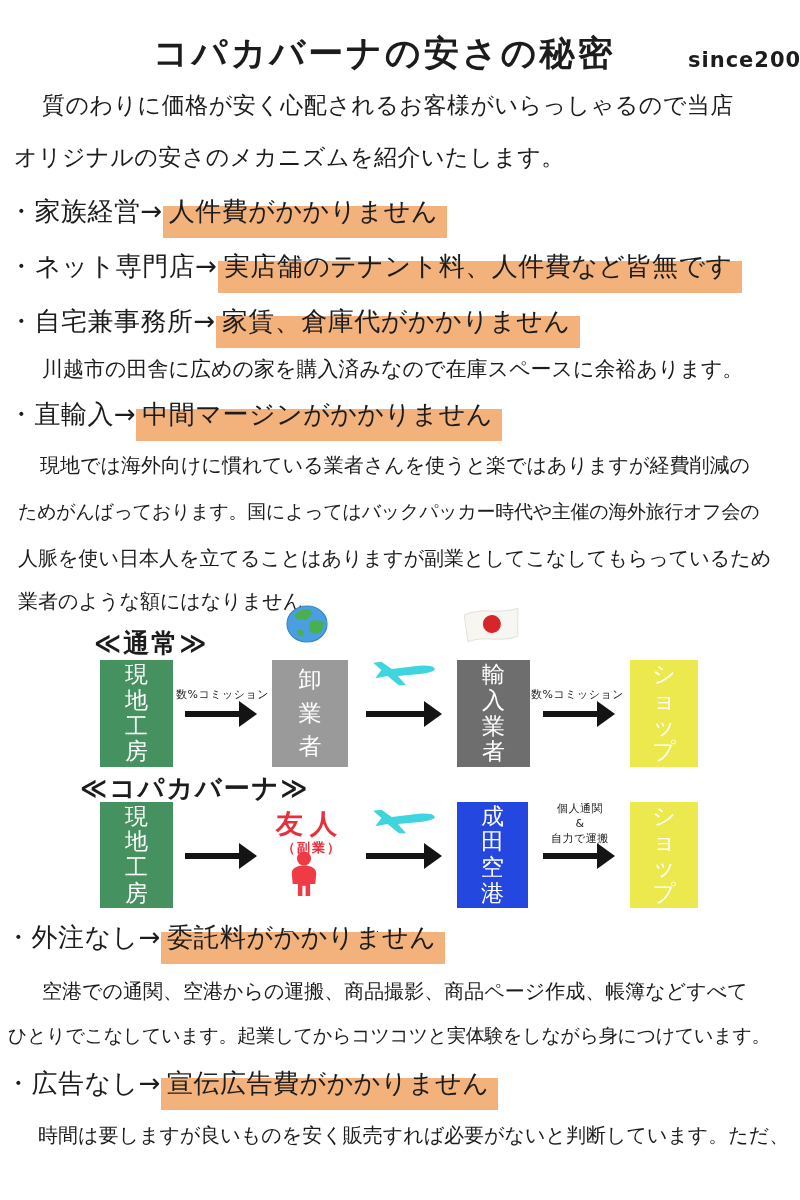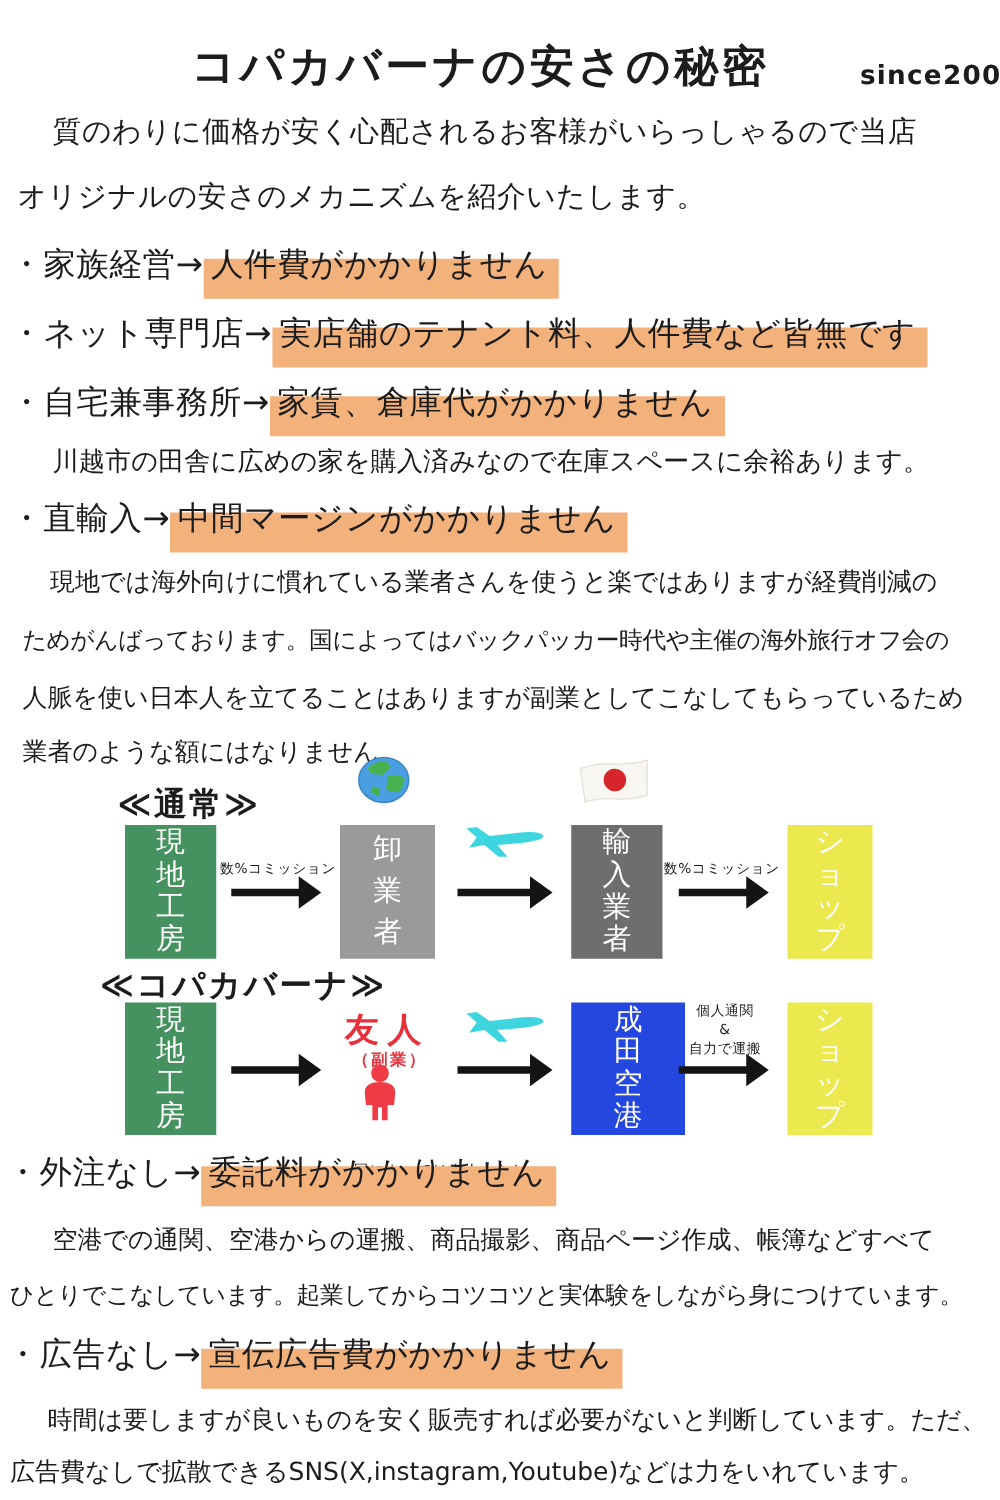--- a/index.html
+++ b/index.html
@@ -132,21 +132,21 @@
     </svg>
   </div>
   <div class="abs friend-note" style="left:244px;top:929px;margin-left:39px;">国によっては友人もなし</div>
 
   <div class="icon" style="left:367px;top:804px;width:72px;height:34px;">
     <svg width="72" height="34" viewBox="0 0 70 32">
       <path d="M6 6 L14 5 L24 12 L50 9 Q64 8 66 12 Q66 15 52 17 L30 19 L38 28 L31 28 L20 19 L8 21 L14 13 Z" fill="#3fd5df"></path>
     </svg>
   </div>
 
-  <div class="box" style="left:457px;top:802px;width:91px;height:106px;background:#2447e0;">
+  <div class="box" style="left:457px;top:802px;width:71px;height:106px;background:#2447e0;">
     <div class="vtext">成田空港</div>
   </div>
 
   <div class="abs small" style="left:536px;top:802px;width:88px;white-space:normal;">
     <div>個人通関</div>
     <div>&amp;</div>
     <div>自力で運搬</div>
   </div>
 
   <div class="box" style="left:630px;top:802px;width:68px;height:106px;background:#ece94e;">
@@ -160,15 +160,14 @@
   <div class="abs bullet" style="left:5px;top:920px;">
     <span>・外注なし→</span><span class="hl">委託料がかかりません</span>
   </div>
   <div class="abs para" style="left:42px;top:978px;">空港での通関、空港からの運搬、商品撮影、商品ページ作成、帳簿などすべて</div>
   <div class="abs para tight" style="left:8px;top:1023px;">ひとりでこなしています。起業してからコツコツと実体験をしながら身につけています。</div>
 
   <div class="abs bullet" style="left:5px;top:1066px;">
     <span>・広告なし→</span><span class="hl">宣伝広告費がかかりません</span>
   </div>
   <div class="abs para" style="left:38px;top:1122px;">時間は要しますが良いものを安く販売すれば必要がないと判断しています。ただ、</div>
-  <div class="abs para" style="left:8px;top:1164px;">広告費なしで拡散できるSNS(X,instagram,Youtube)などは力をいれています。</div>
 
 </div>
 
 </body></html>

